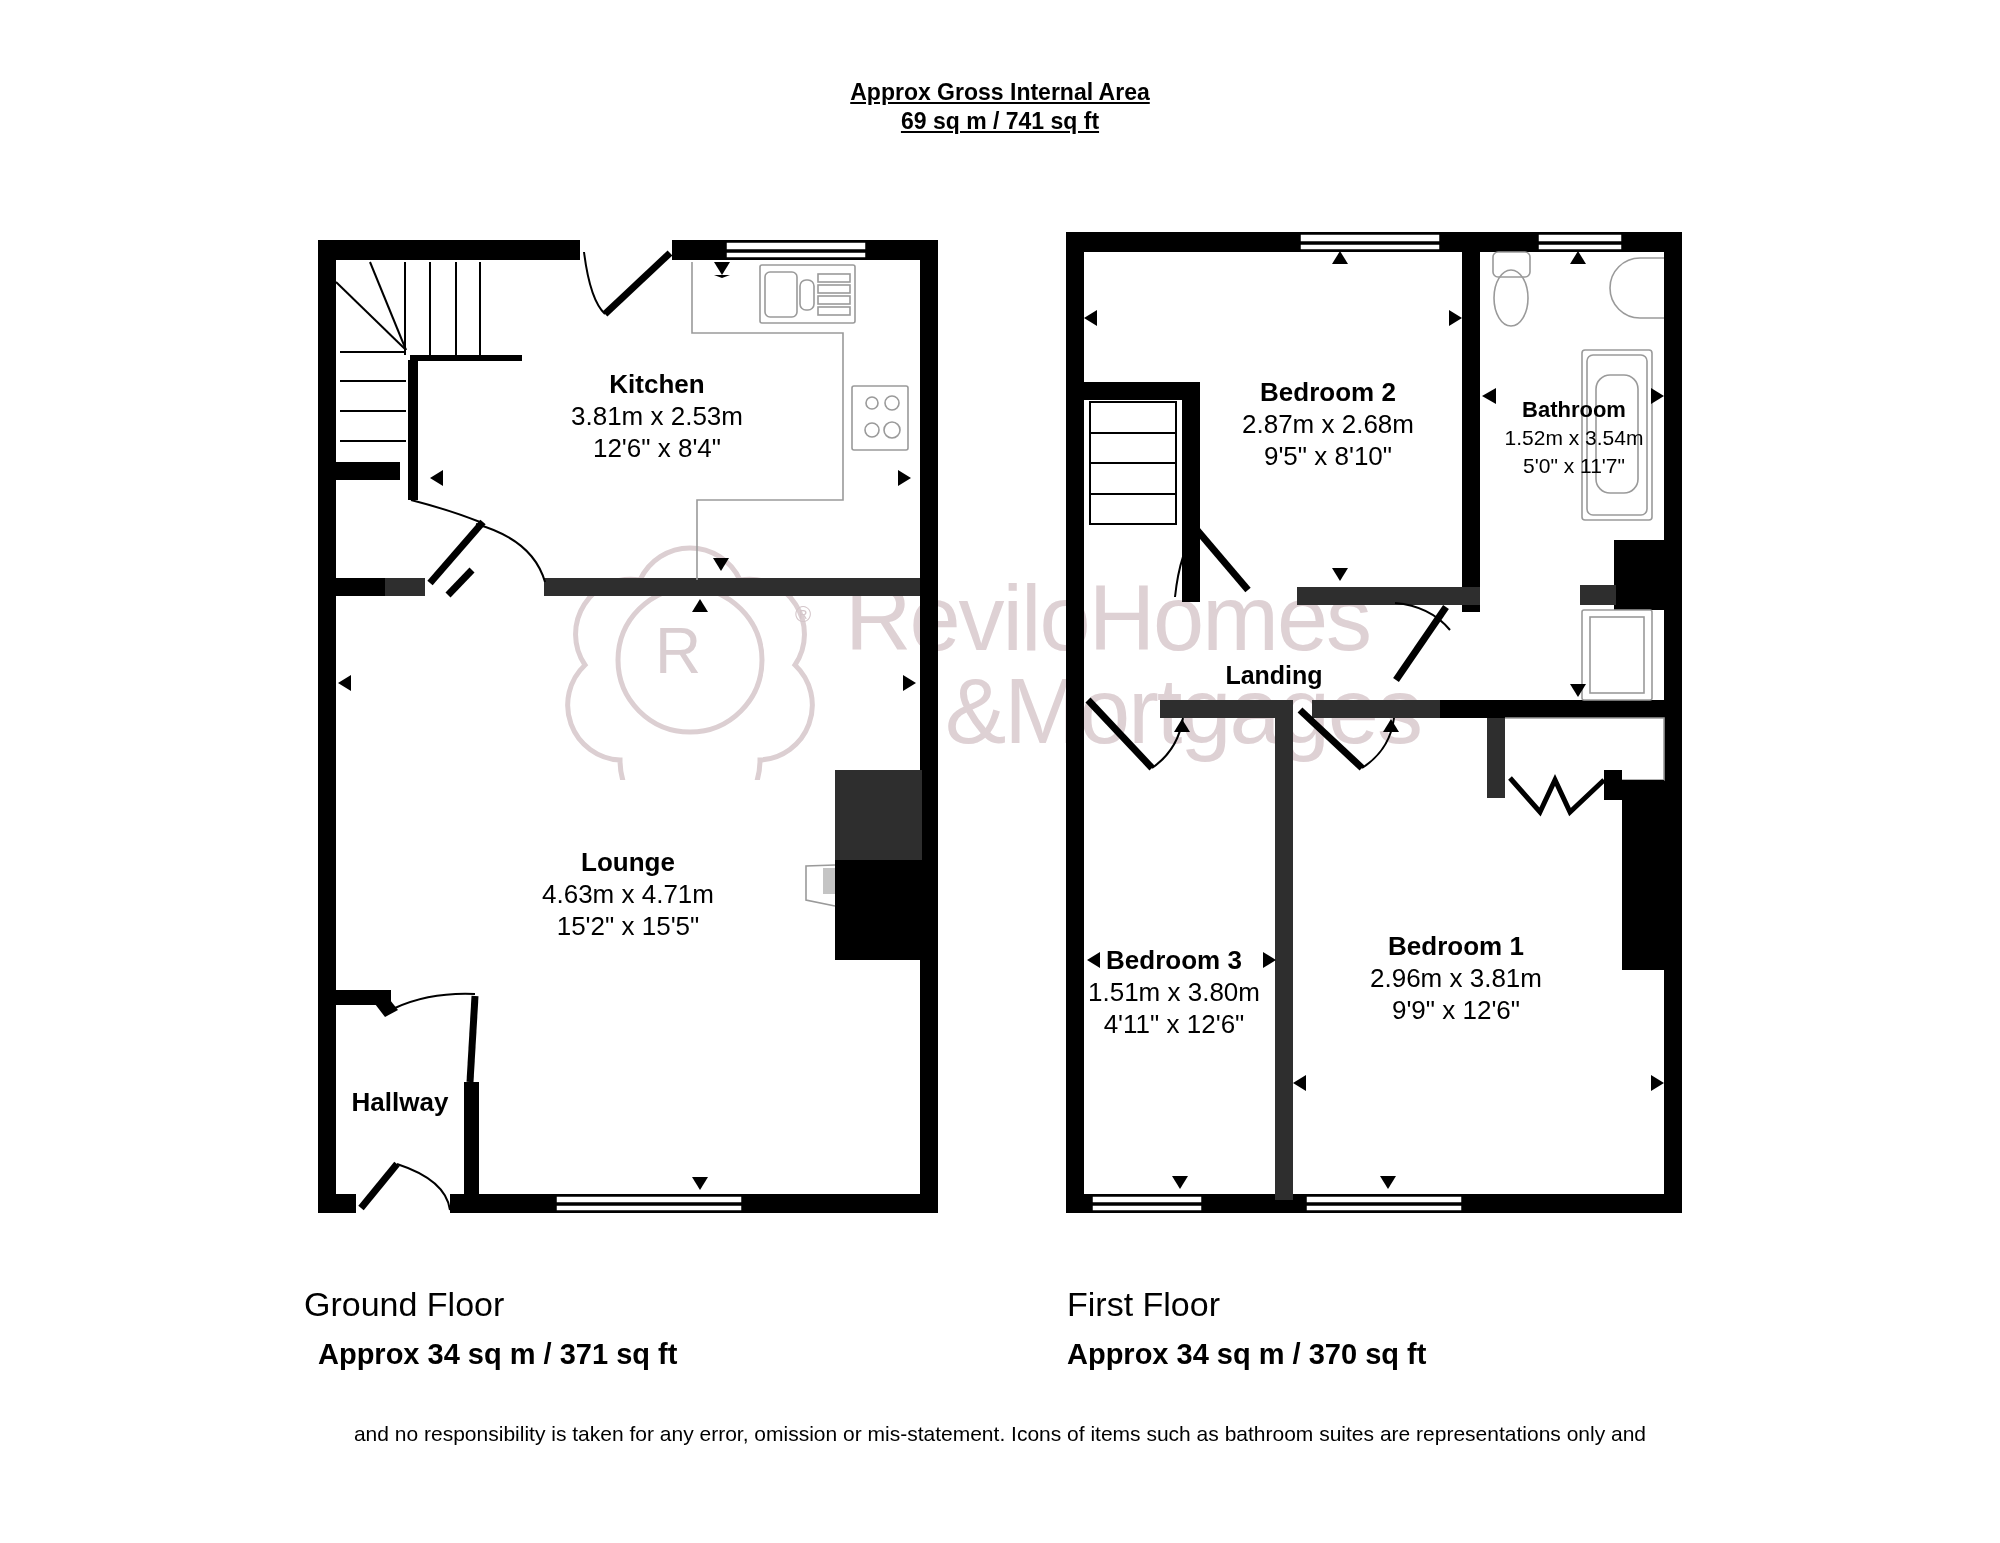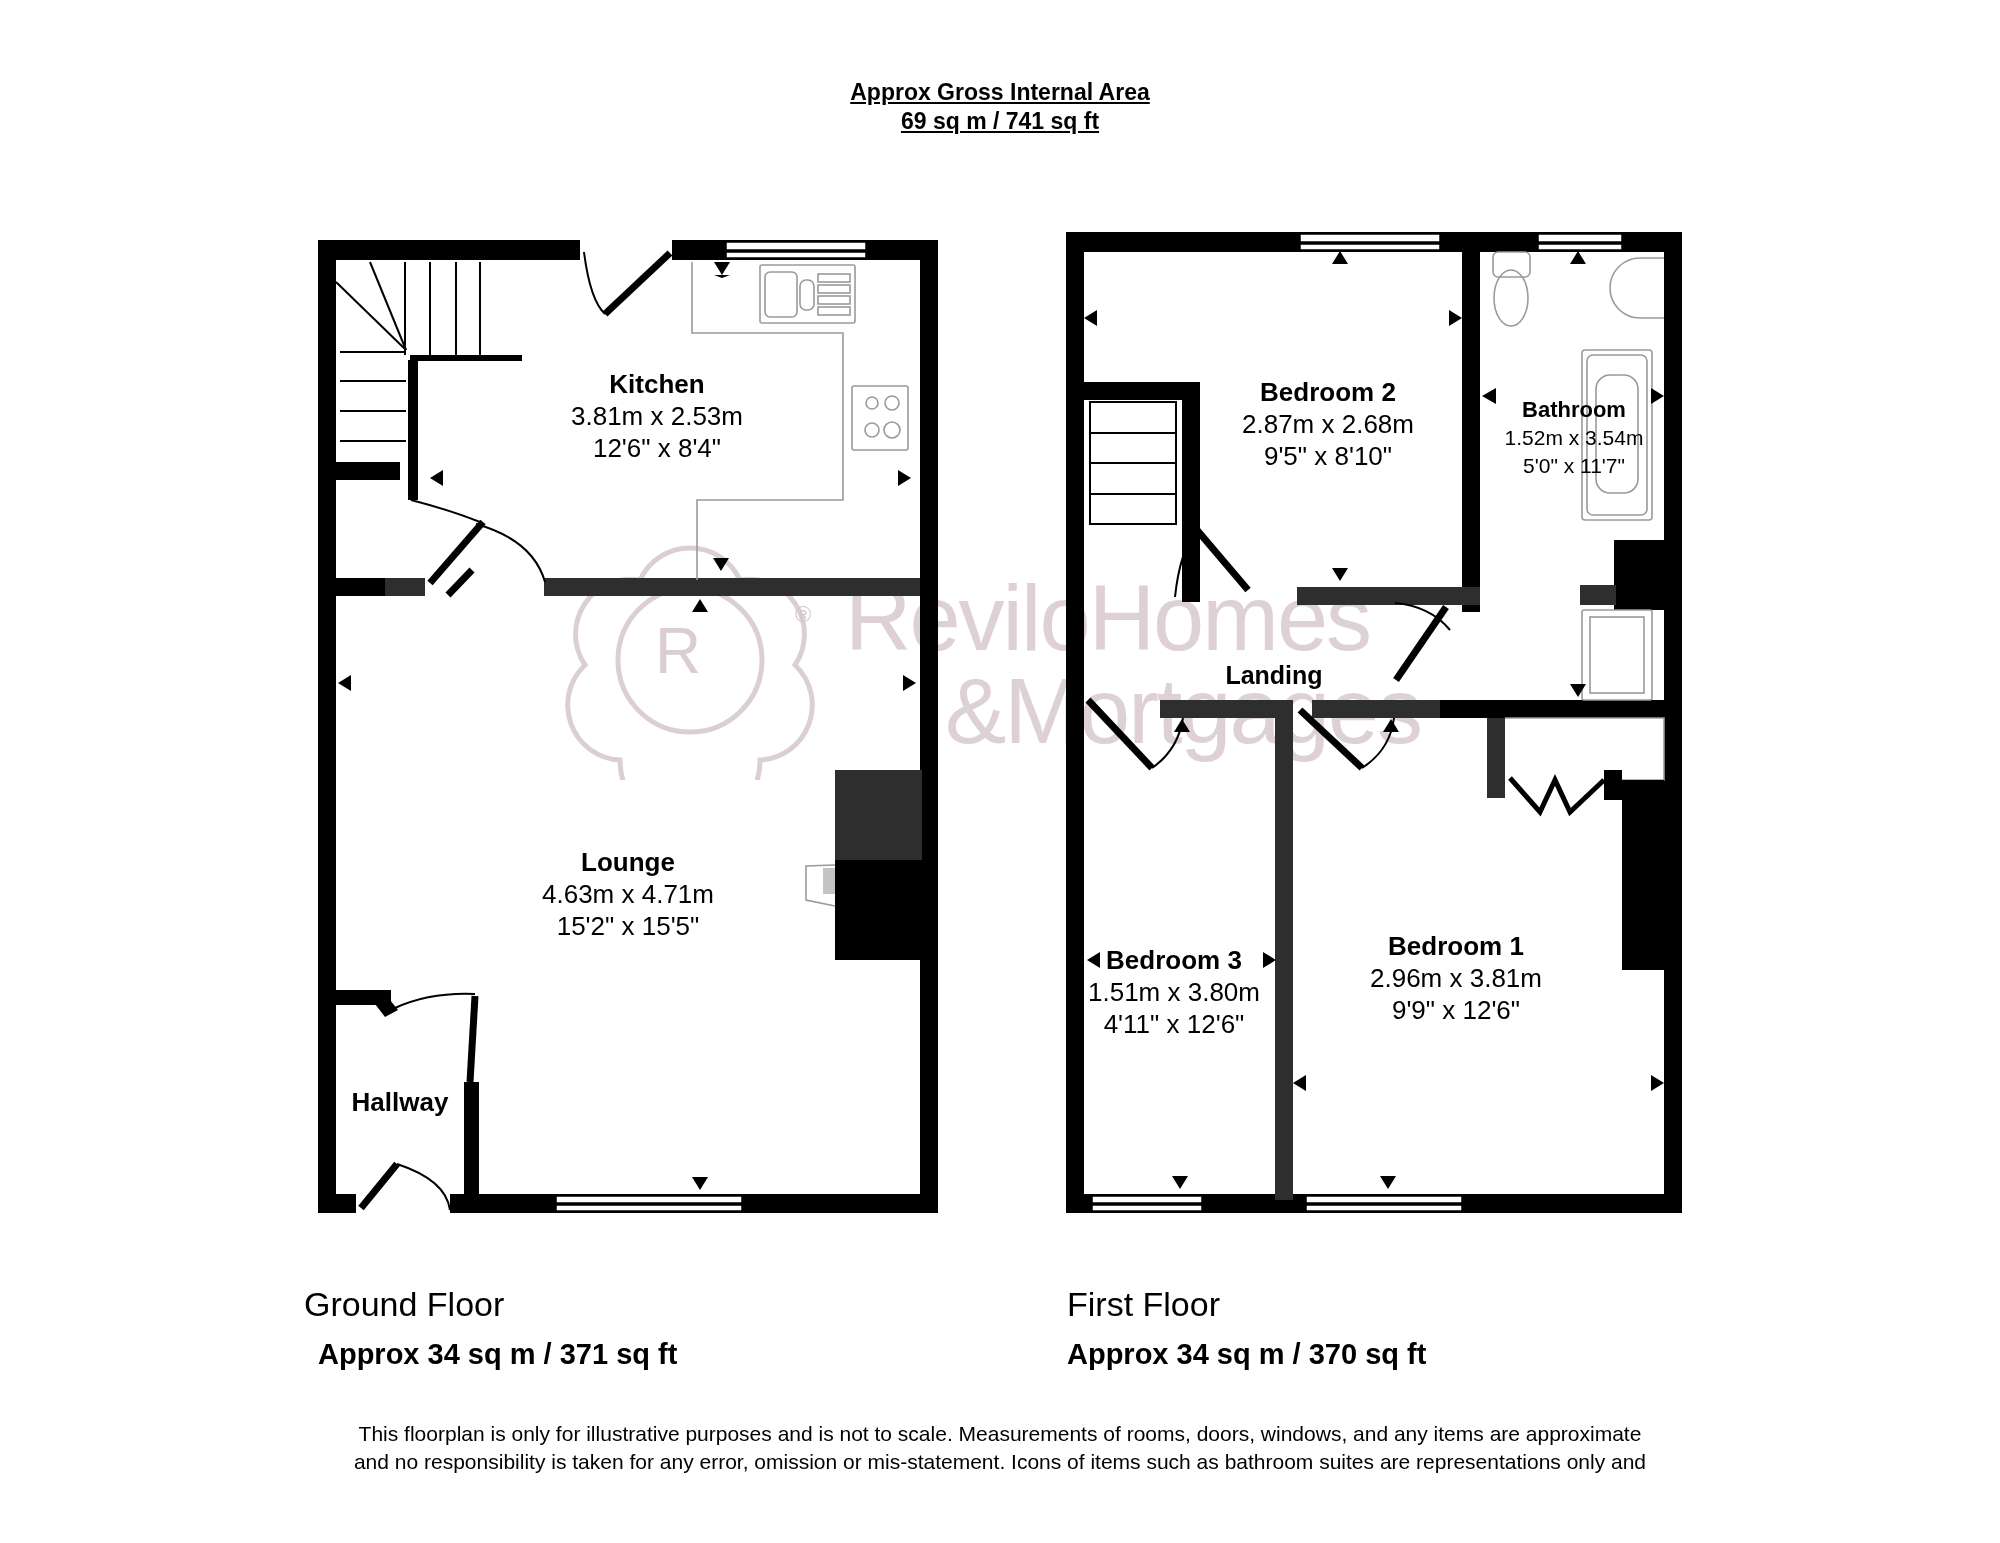--- a/index.html
+++ b/index.html
@@ -262,15 +262,14 @@
   <div class="dim">2.96m x 3.81m</div>
   <div class="dim">9'9" x 12'6"</div>
 </div>
 
 <div class="abs floor-title" style="left:304px;top:1285px;">Ground Floor</div>
 <div class="abs floor-area" style="left:318px;top:1338px;">Approx 34 sq m / 371 sq ft</div>
 <div class="abs floor-title" style="left:1067px;top:1285px;">First Floor</div>
 <div class="abs floor-area" style="left:1067px;top:1338px;">Approx 34 sq m / 370 sq ft</div>
 
 <div class="abs disclaimer" style="top:1420px;">
-  <span>This floorplan is only for illustrative purposes and is not to scale. Measurements of rooms, doors, windows, and any items are approximate</span>
   <span>and no responsibility is taken for any error, omission or mis-statement. Icons of items such as bathroom suites are representations only and</span>
 </div>
 
 </body></html>

